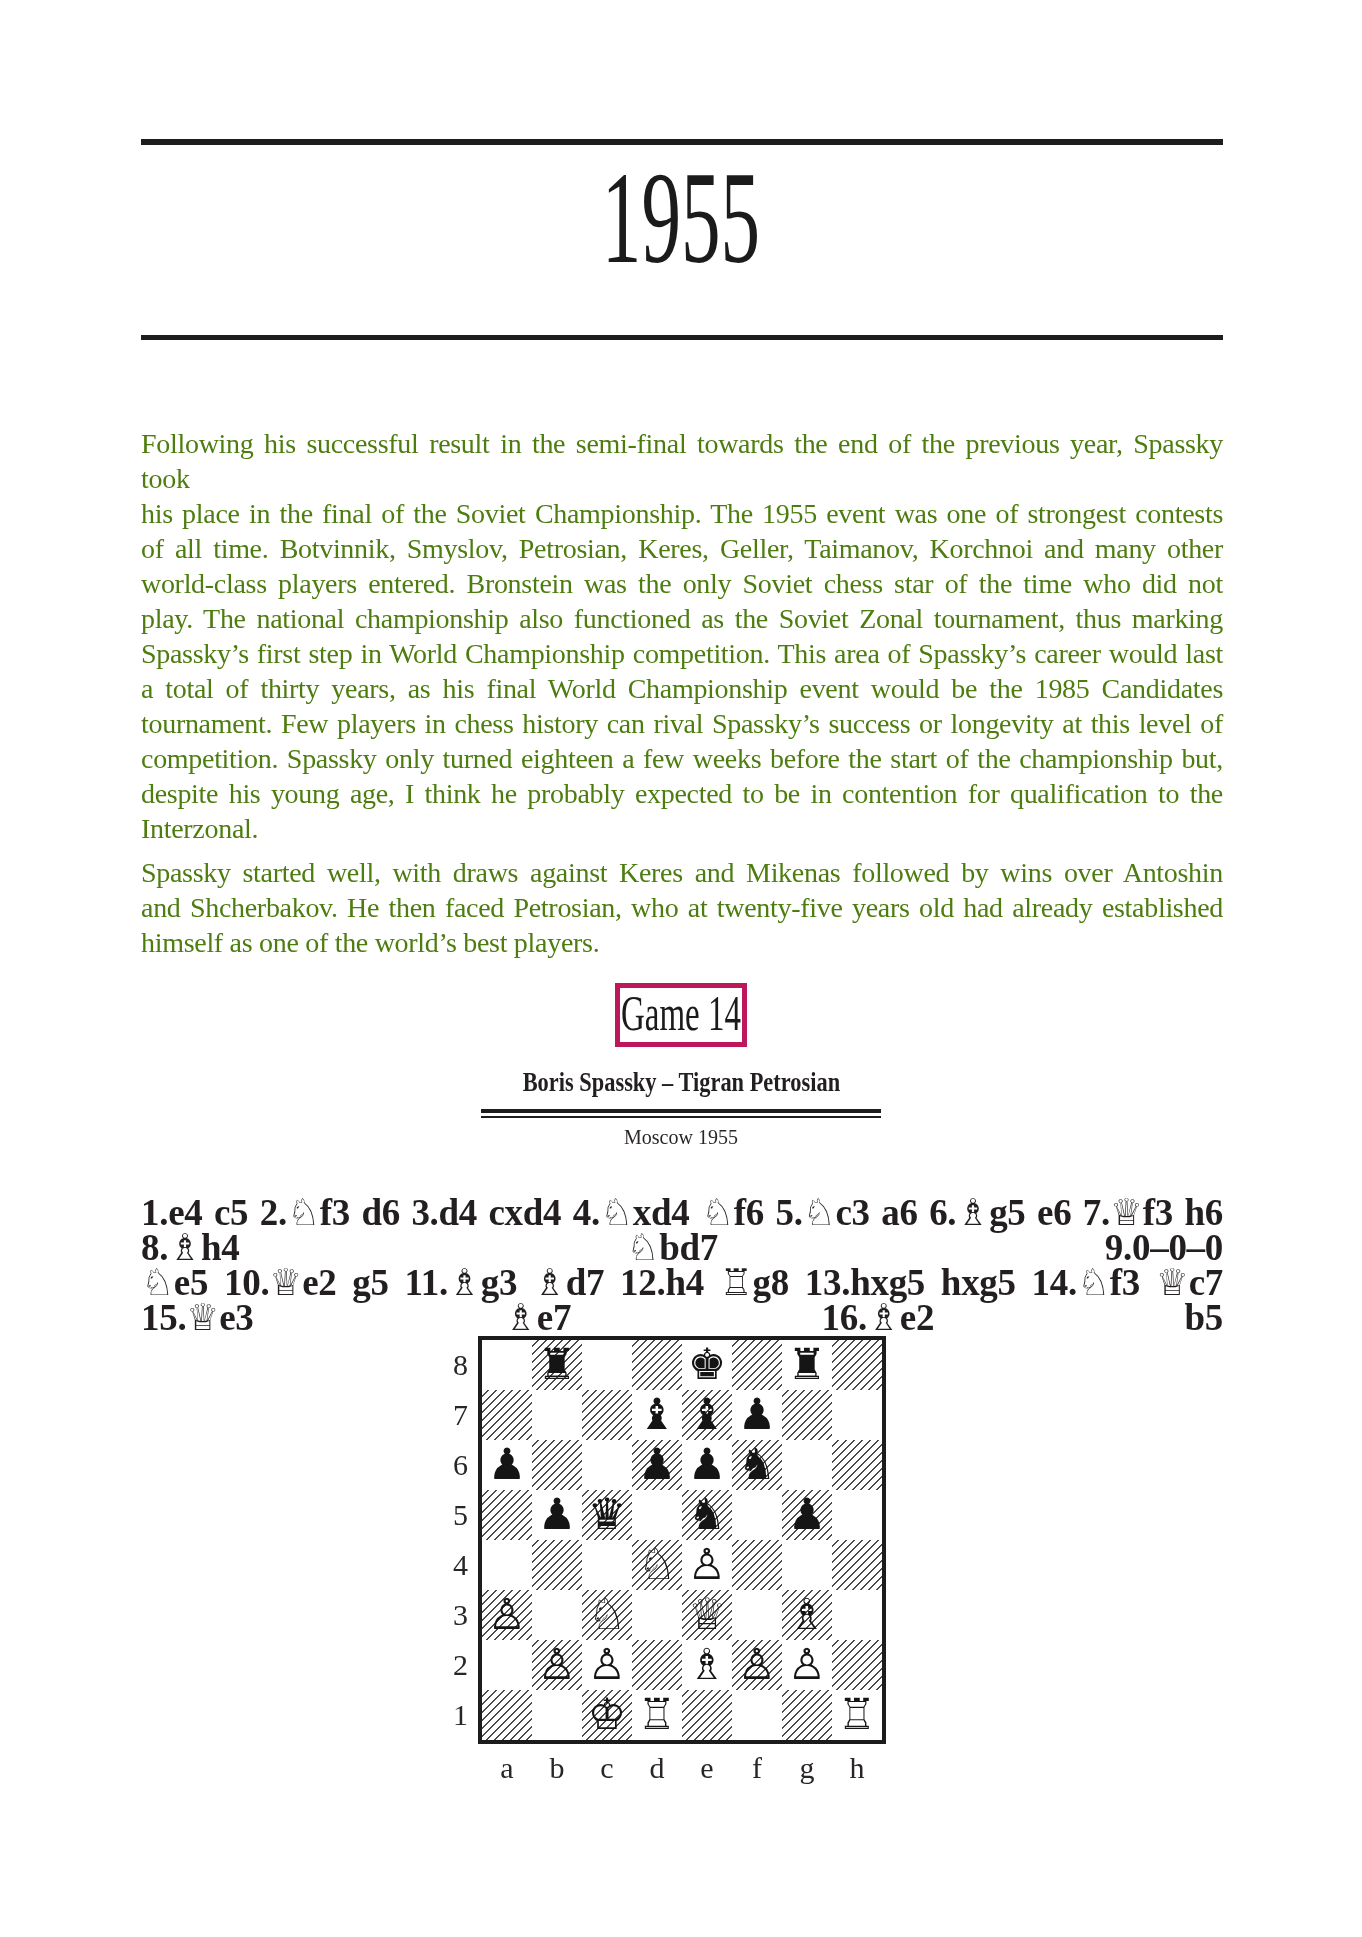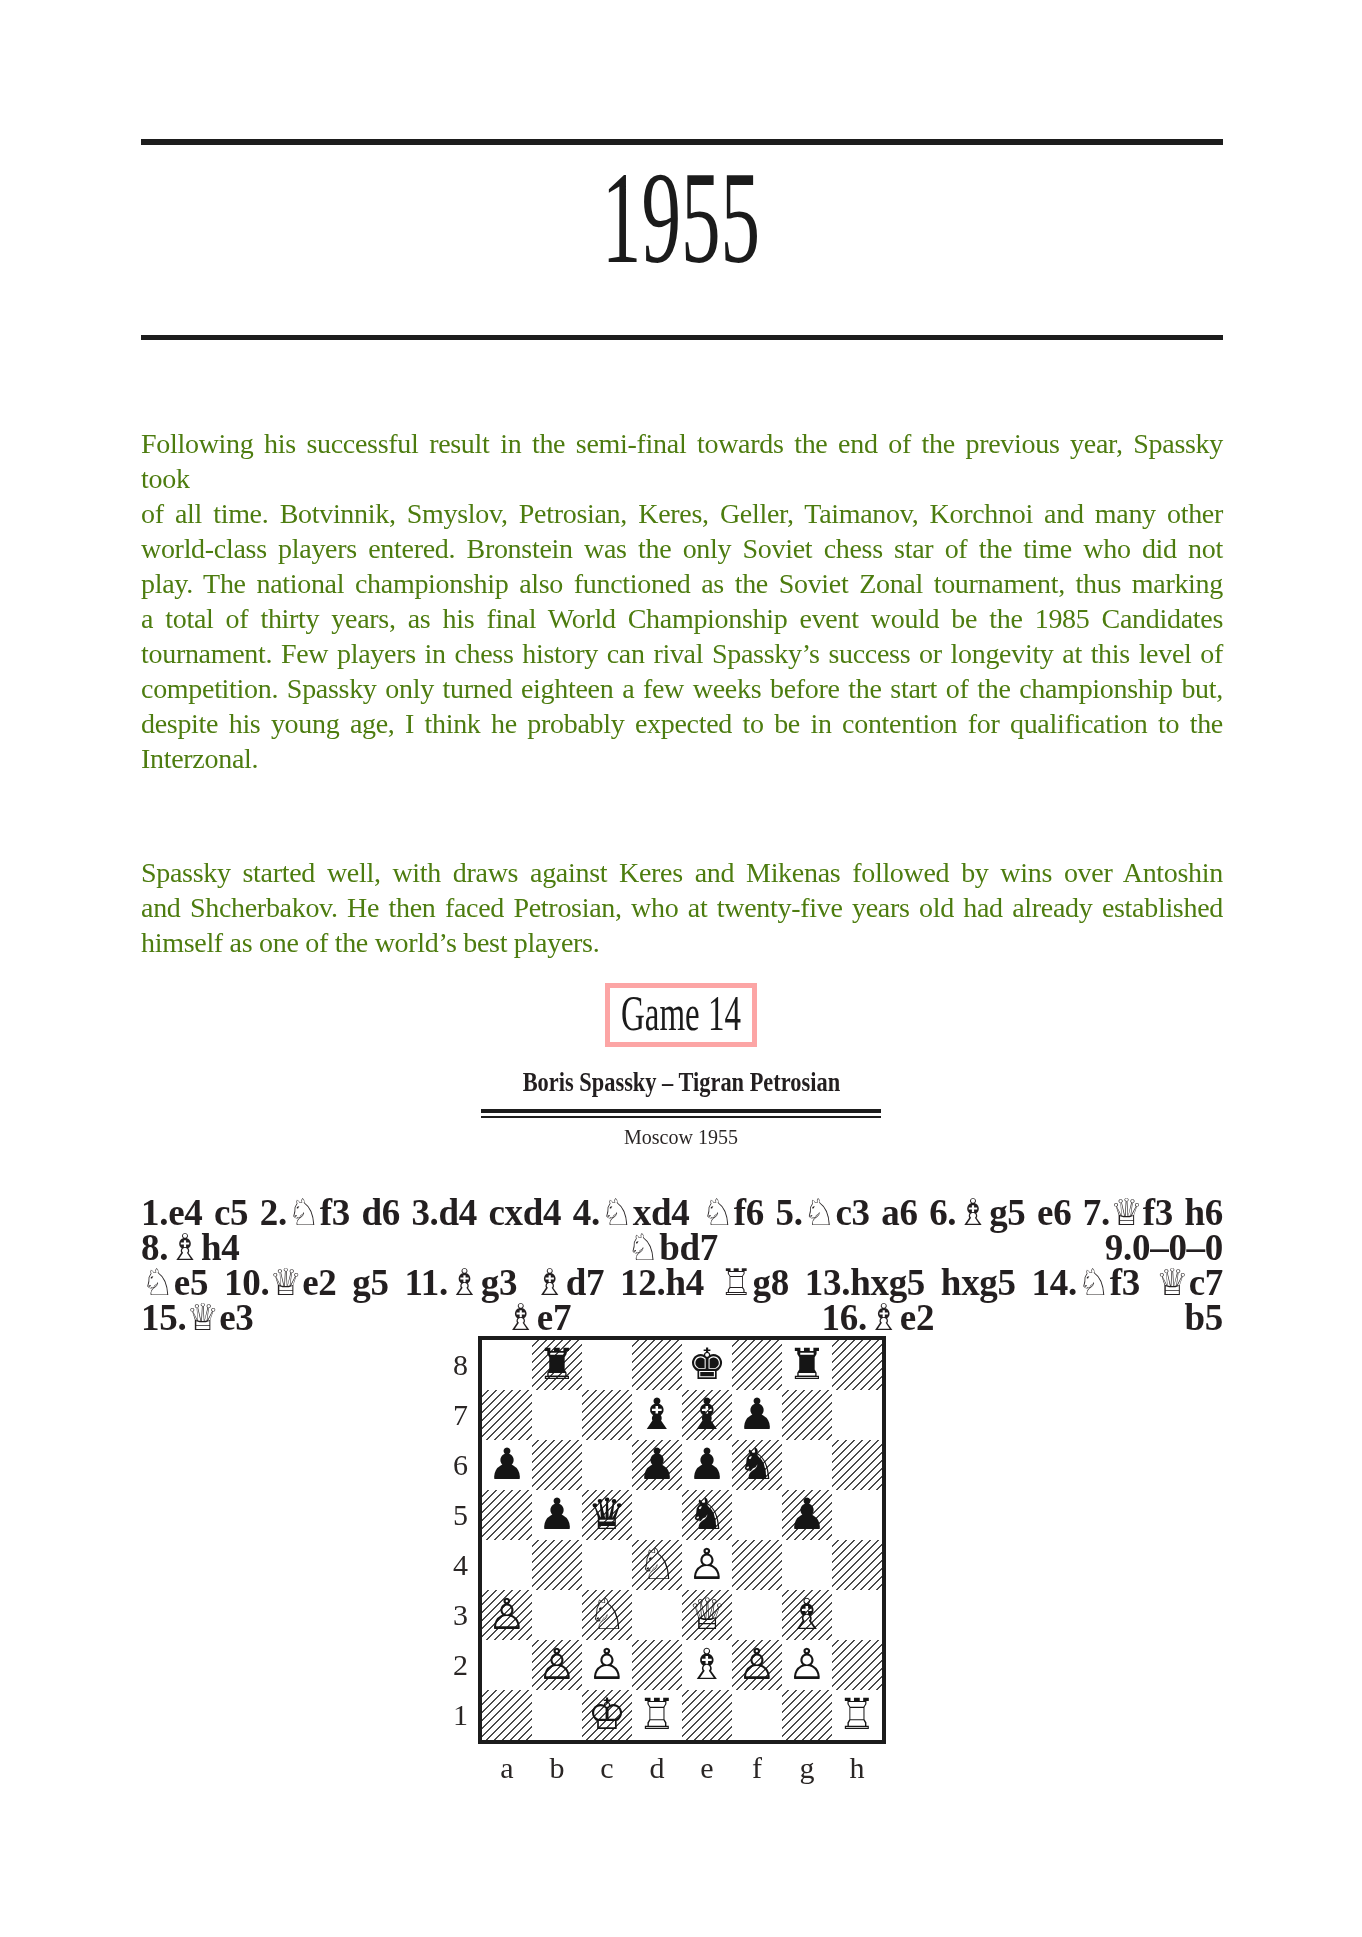--- a/index.html
+++ b/index.html
@@ -44,24 +44,24 @@
   }
   .para .jline{text-align:justify;text-align-last:justify;}
   .para .lline{text-align:left;}
   .para1{top:426px;}
   .para2{top:855px;}
   .game-box{
     position:absolute;
     top:983px;
     left:50%;
     transform:translateX(-50%);
-    width:152px;
+    width:132px;
     height:64px;
     box-sizing:border-box;
-    border:5px solid #fca5a5;
+    border:5px solid #be185d;
   }
   .game-box span{
     position:absolute;
     left:50%;top:50%;
     transform:translate(-50%,-54%) scaleX(0.66);
     font-size:50px;
     white-space:nowrap;
     color:#1b1b1b;
   }
   .players{
@@ -162,23 +162,25 @@
   <div class="rule rule-top"></div>
 
   <div class="year">
     <span>1955</span>
   </div>
 
   <div class="rule rule-bottom"></div>
 
   <div class="para para1">
     <div class="jline">Following his successful result in the semi-final towards the end of the previous year, Spassky took</div>
+    <div class="jline">his place in the final of the Soviet Championship. The 1955 event was one of strongest contests</div>
     <div class="jline">of all time. Botvinnik, Smyslov, Petrosian, Keres, Geller, Taimanov, Korchnoi and many other</div>
     <div class="jline">world-class players entered. Bronstein was the only Soviet chess star of the time who did not</div>
     <div class="jline">play. The national championship also functioned as the Soviet Zonal tournament, thus marking</div>
+    <div class="jline">Spassky’s first step in World Championship competition. This area of Spassky’s career would last</div>
     <div class="jline">a total of thirty years, as his final World Championship event would be the 1985 Candidates</div>
     <div class="jline">tournament. Few players in chess history can rival Spassky’s success or longevity at this level of</div>
     <div class="jline">competition. Spassky only turned eighteen a few weeks before the start of the championship but,</div>
     <div class="jline">despite his young age, I think he probably expected to be in contention for qualification to the</div>
     <div class="lline">Interzonal.</div>
   </div>
 
   <div class="para para2">
     <div class="jline">Spassky started well, with draws against Keres and Mikenas followed by wins over Antoshin</div>
     <div class="jline">and Shcherbakov. He then faced Petrosian, who at twenty-five years old had already established</div>

